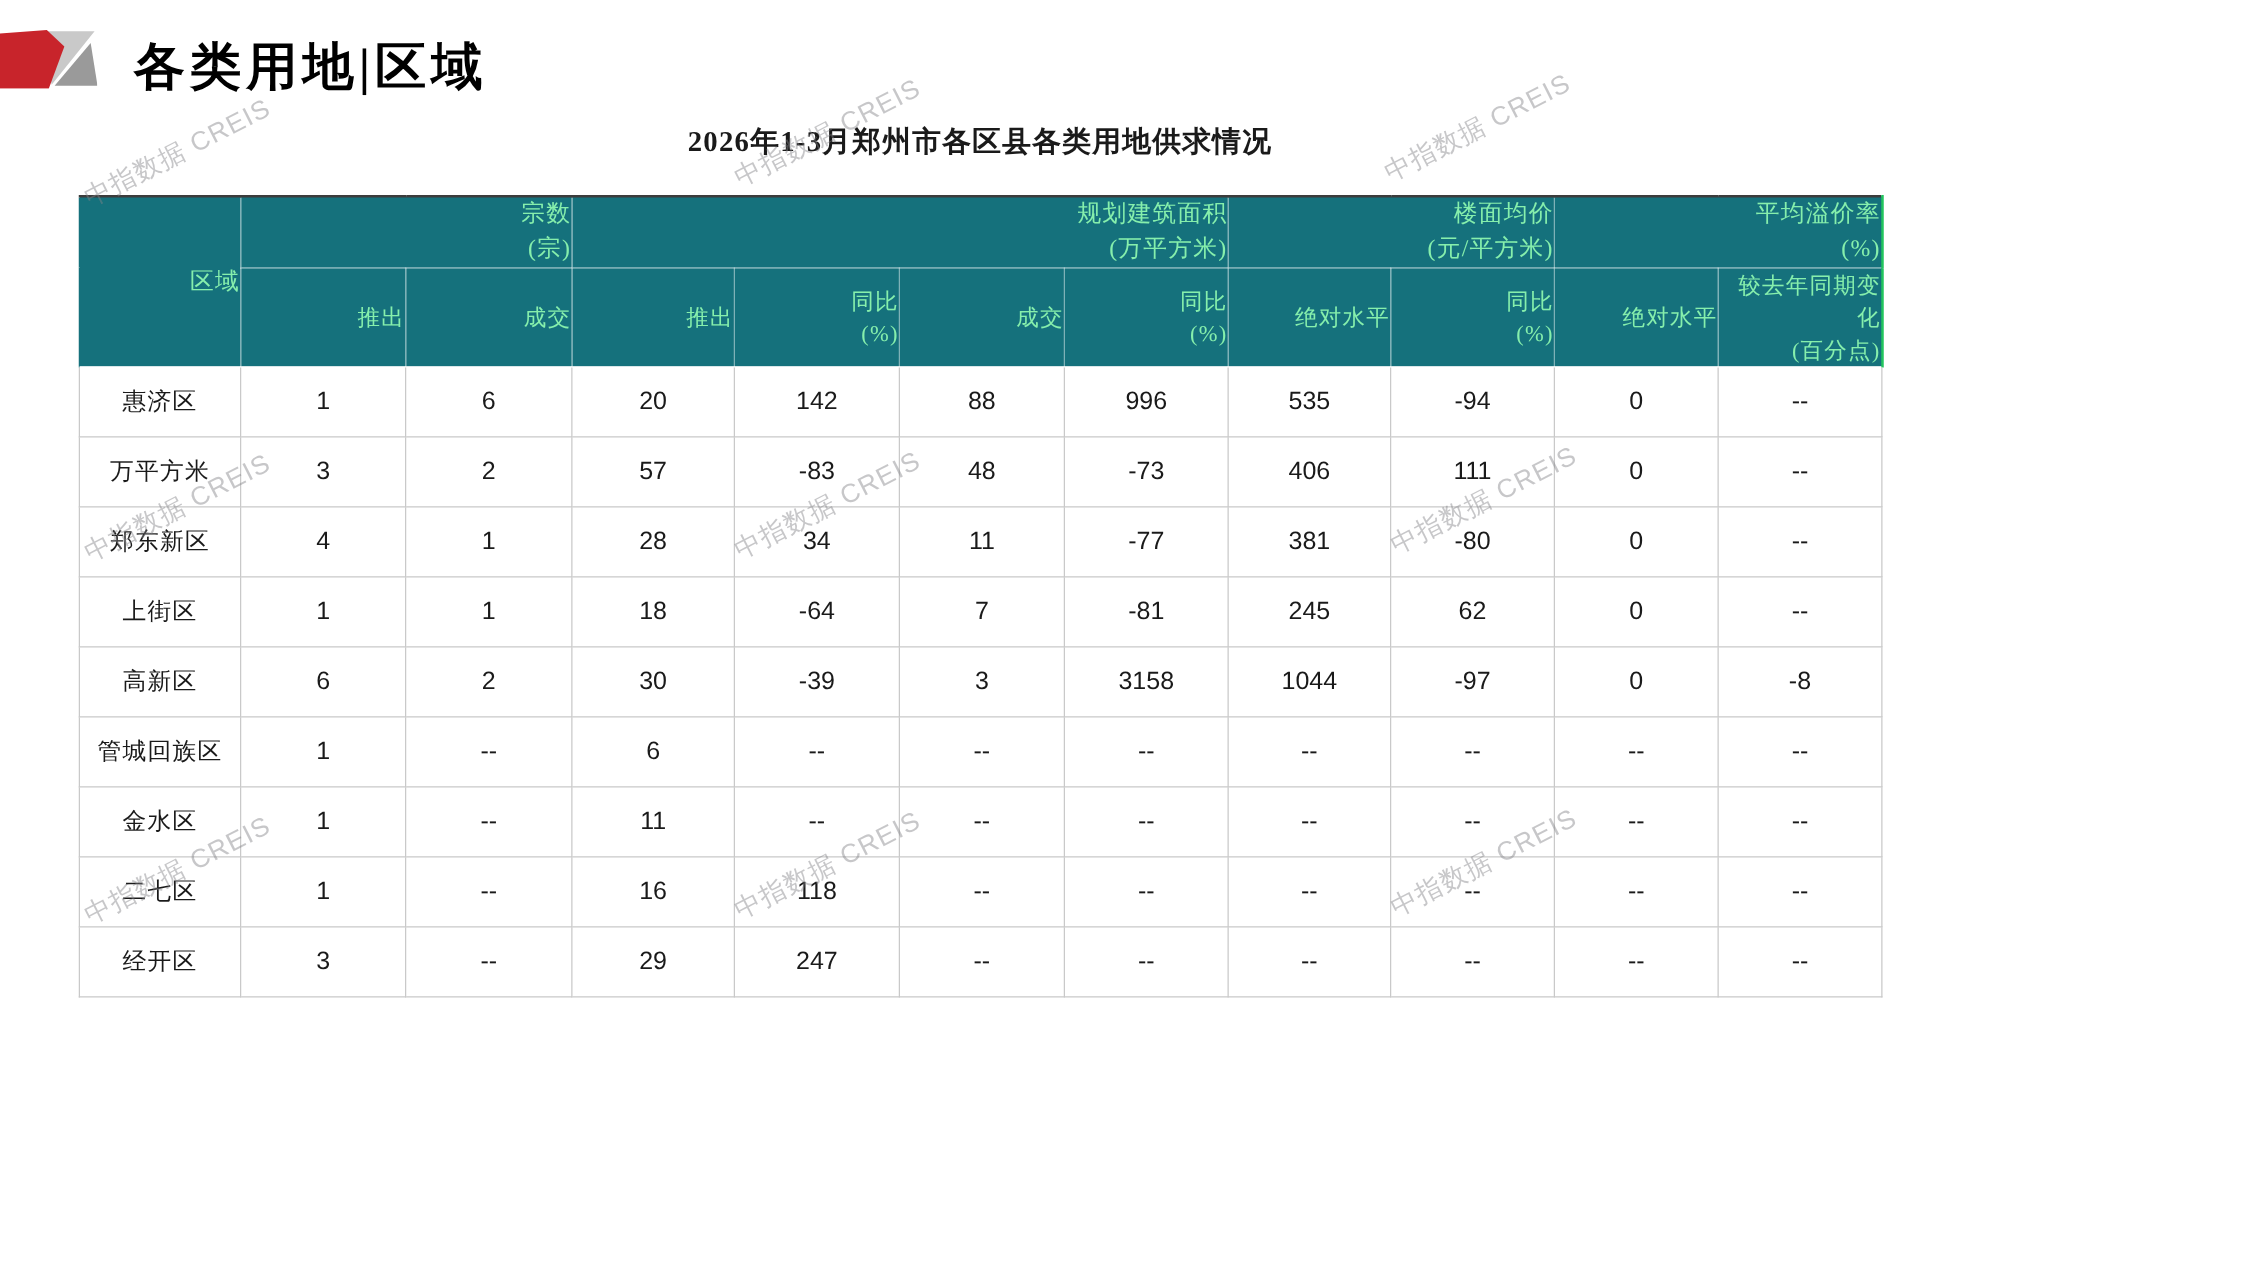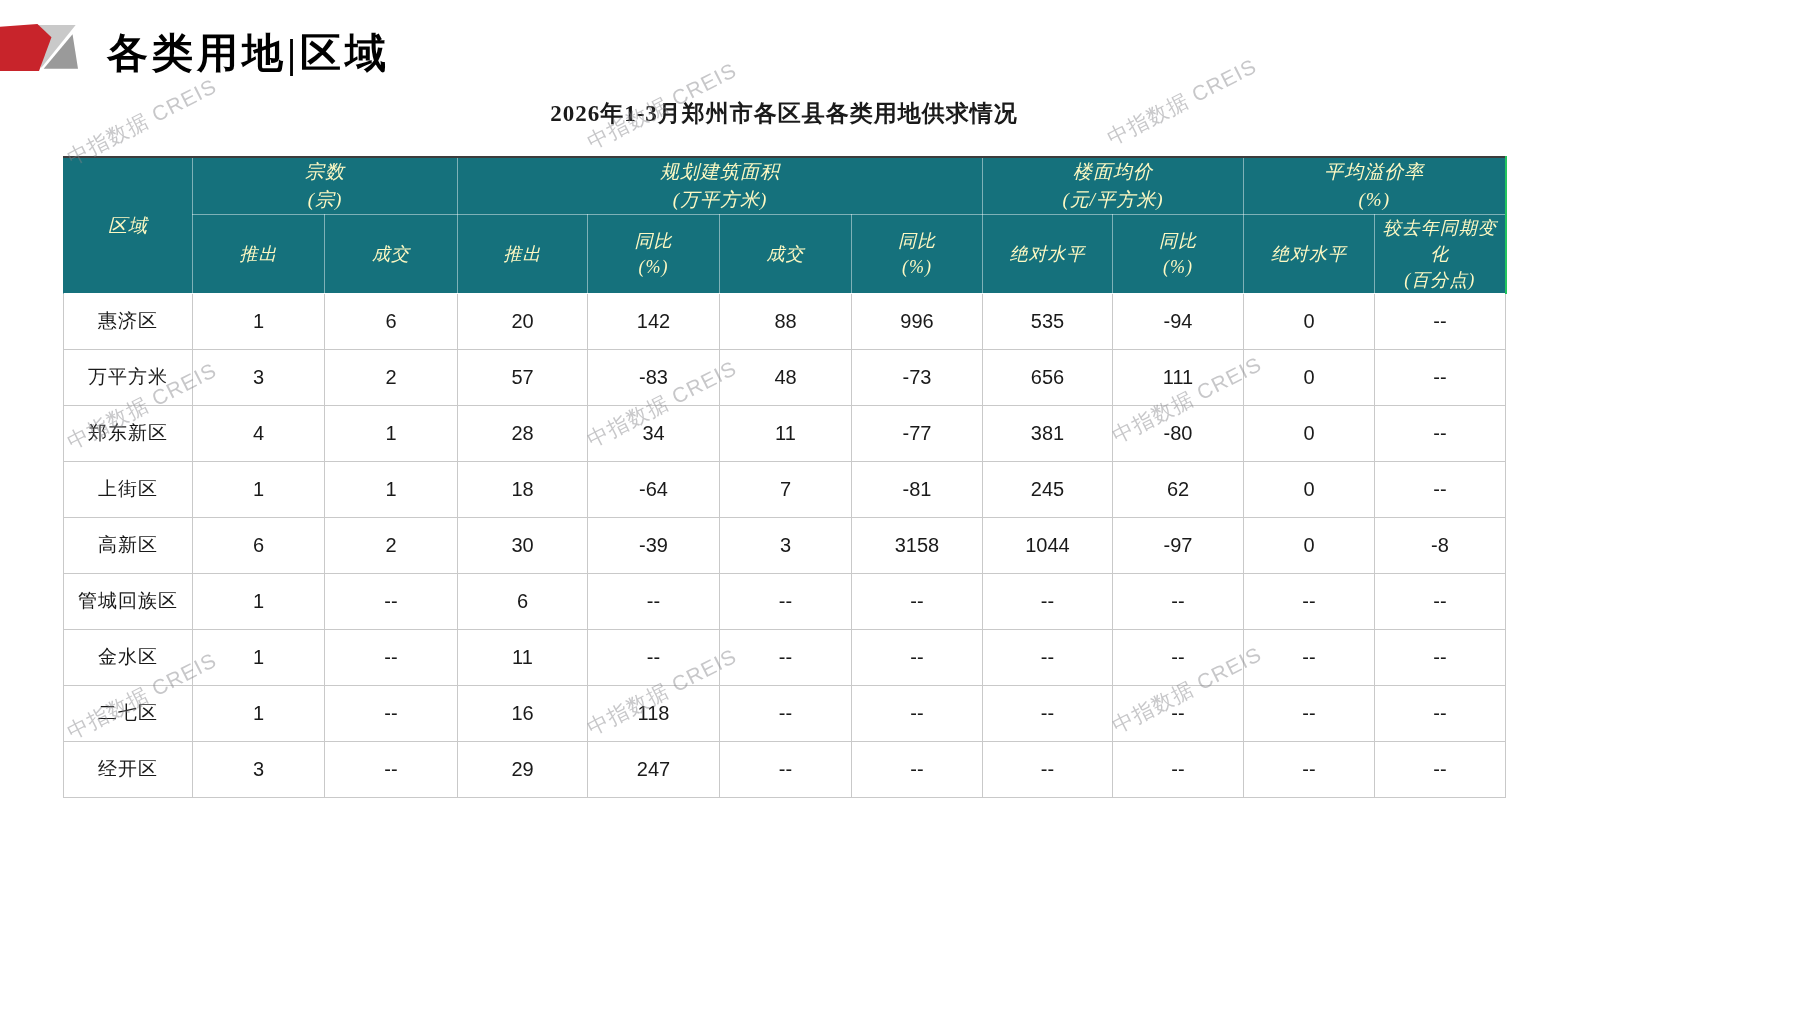--- a/index.html
+++ b/index.html
@@ -33,26 +33,25 @@
   }
 
   
   table.data{
     position:absolute;left:63px;top:156px;width:1442px;
     border-collapse:collapse;table-layout:fixed;
     z-index:1;
     border-top:2px solid #3c3c3c;
   }
   table.data thead th{
-    background:#15717c;color:#fef9c3;font-weight:normal;
+    background:#15717c;color:#86efac;font-weight:normal;
     border:1px solid rgba(255,255,255,0.45);
     font-size:19px;line-height:1.45;
-    padding:0;vertical-align:middle;text-align:center;
+    padding:0;vertical-align:middle;text-align:right;
     letter-spacing:1px;
-    font-style:italic;
   }
   table.data thead tr.group-row{height:57px;}
   table.data thead tr.sub-row{height:72px;}
   table.data thead th.sub{white-space:pre-line;font-size:18px;}
   table.data thead th:first-child{border-left:1px solid #15717c;margin-left:18px;}
   table.data thead th:last-child{border-right:2px solid #22c55e;}
   table.data thead tr.group-row th{border-top:1px solid #15717c;}
 
   table.data tbody tr{height:56px;}
   table.data tbody td{
@@ -157,21 +156,21 @@
           <td>--</td>
         </tr>
         <tr>
           <td class="region">万平方米</td>
           <td>3</td>
           <td>2</td>
           <td>57</td>
           <td>-83</td>
           <td>48</td>
           <td>-73</td>
-          <td>656</td>
+          <td>406</td>
           <td>111</td>
           <td>0</td>
           <td>--</td>
         </tr>
         <tr>
           <td class="region">郑东新区</td>
           <td>4</td>
           <td>1</td>
           <td>28</td>
           <td>34</td>

